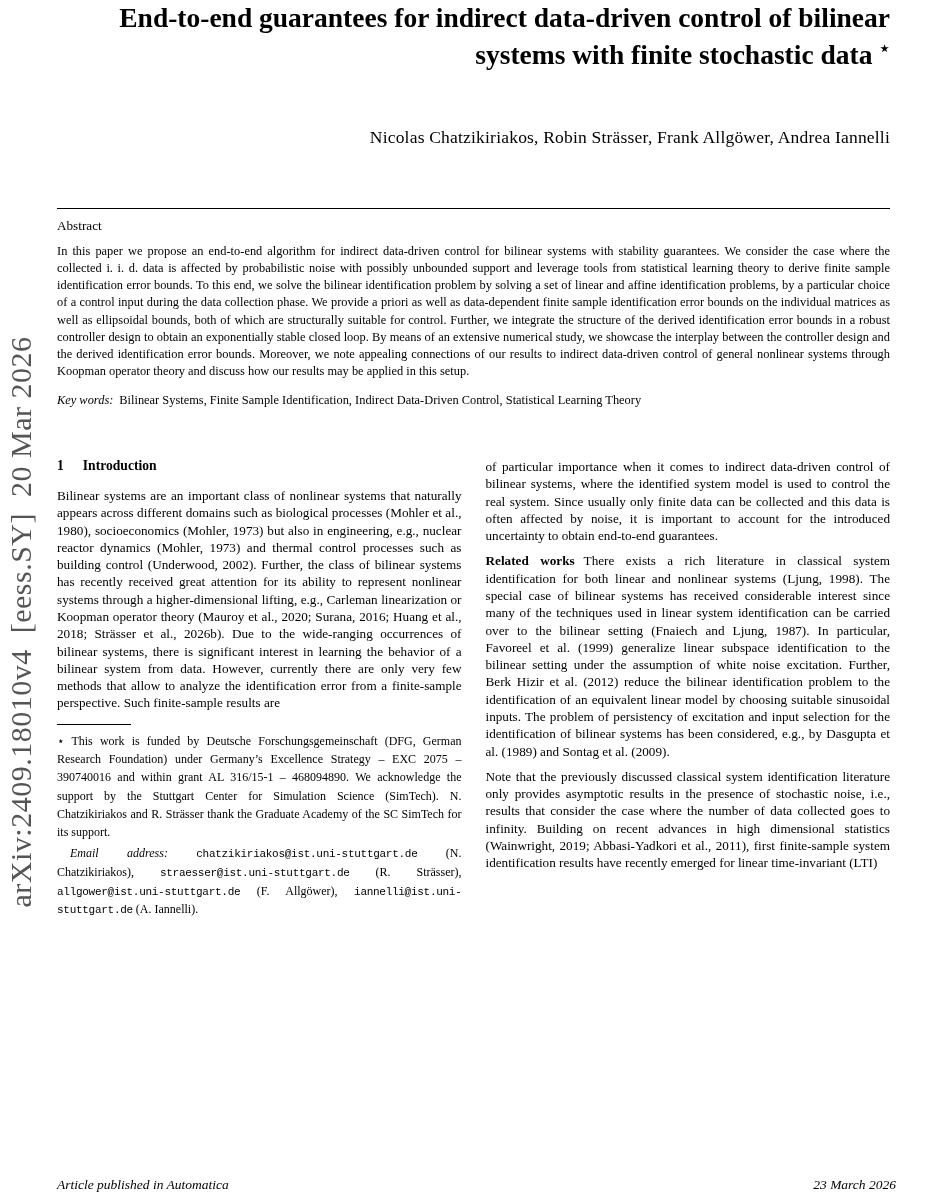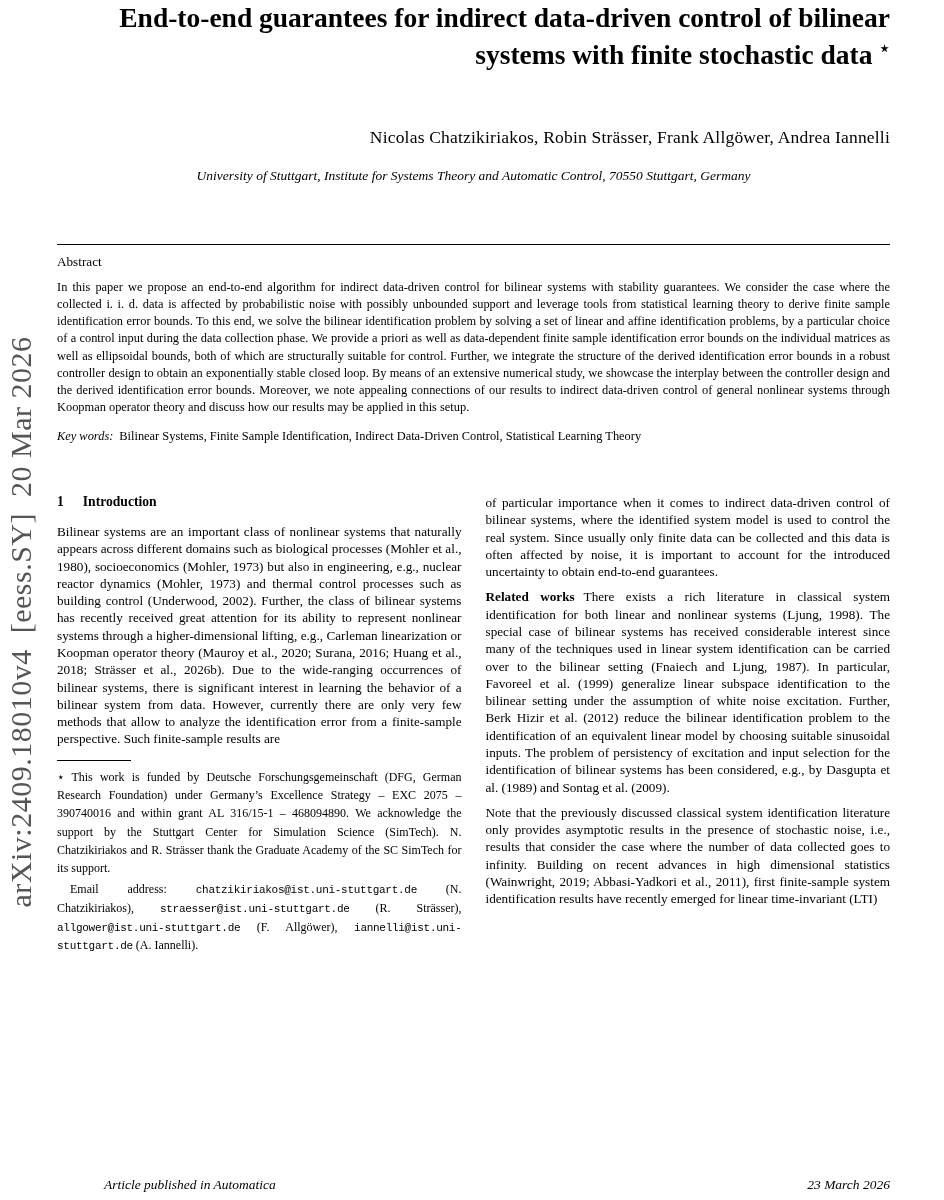--- a/index.html
+++ b/index.html
@@ -71,51 +71,49 @@
 
   .footnote { margin-top: 12px; }
   .footnote-rule { border: none; border-top: 1px solid #000; width: 74px; height: 0; margin-bottom: 7px; }
   .footnote-text {
     text-align: justify;
     font-size: 12px;
     line-height: 1.53;
     hyphens: auto;
   }
   .footnote-emails { margin-top: 2px; text-indent: 13px; }
-  .fn-italic { }
+  .fn-italic { font-style: italic; }
   .mono {
     font-family: "Liberation Mono", "DejaVu Sans Mono", monospace;
     font-size: 0.92em;
     letter-spacing: -0.3px;
   }
 
   .page-footer {
     position: absolute;
-    left: 57px; right: 54px; bottom: 7px;
+    left: 57px; right: 48px; bottom: 7px;
     display: flex;
     justify-content: space-between;
     font-style: italic;
     font-size: 13.5px;
-    margin-left: 47px;
   }
 </style>
 </head>
 <body>
 
 <div class="page">
 
   <div class="arxiv-watermark" style="color: rgb(85, 85, 85);">arXiv:2409.18010v4  [eess.SY]  20 Mar 2026</div>
 
   <div class="content">
 
     <h1 class="title"><span>End-to-end guarantees for indirect data-driven control of bilinear systems with finite stochastic data</span> <sup>⋆</sup></h1>
 
     <div class="authors">Nicolas Chatzikiriakos, Robin Strässer, Frank Allgöwer, Andrea Iannelli</div>
 
-    <div class="affiliation">University of Stuttgart, Institute for Systems Theory and Automatic Control, 70550 Stuttgart, Germany</div>
 
     <hr class="rule-top">
 
     <div class="abstract-heading">Abstract</div>
 
     <p class="abstract-text">In this paper we propose an end-to-end algorithm for indirect data-driven control for bilinear systems with stability guarantees. We consider the case where the collected i. i. d. data is affected by probabilistic noise with possibly unbounded support and leverage tools from statistical learning theory to derive finite sample identification error bounds. To this end, we solve the bilinear identification problem by solving a set of linear and affine identification problems, by a particular choice of a control input during the data collection phase. We provide a priori as well as data-dependent finite sample identification error bounds on the individual matrices as well as ellipsoidal bounds, both of which are structurally suitable for control. Further, we integrate the structure of the derived identification error bounds in a robust controller design to obtain an exponentially stable closed loop. By means of an extensive numerical study, we showcase the interplay between the controller design and the derived identification error bounds. Moreover, we note appealing connections of our results to indirect data-driven control of general nonlinear systems through Koopman operator theory and discuss how our results may be applied in this setup.</p>
 
     <p class="keywords"><span class="kw-label">Key words:</span><span>Bilinear Systems, Finite Sample Identification, Indirect Data-Driven Control, Statistical Learning Theory</span></p>
 
     <div class="columns">

